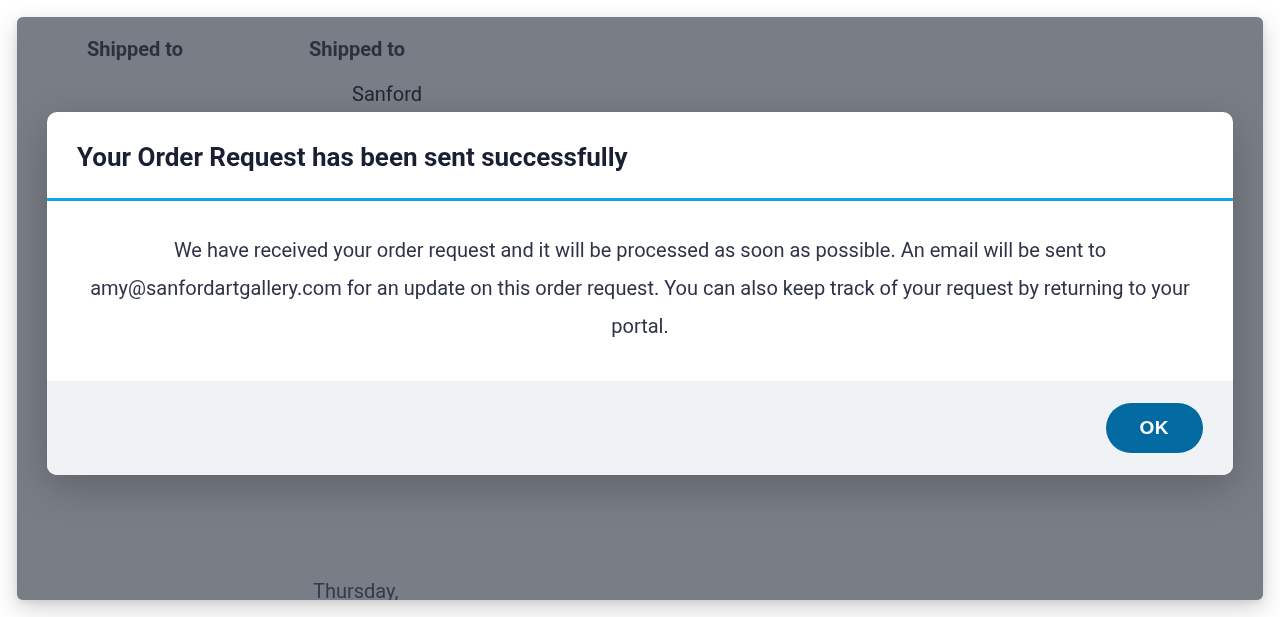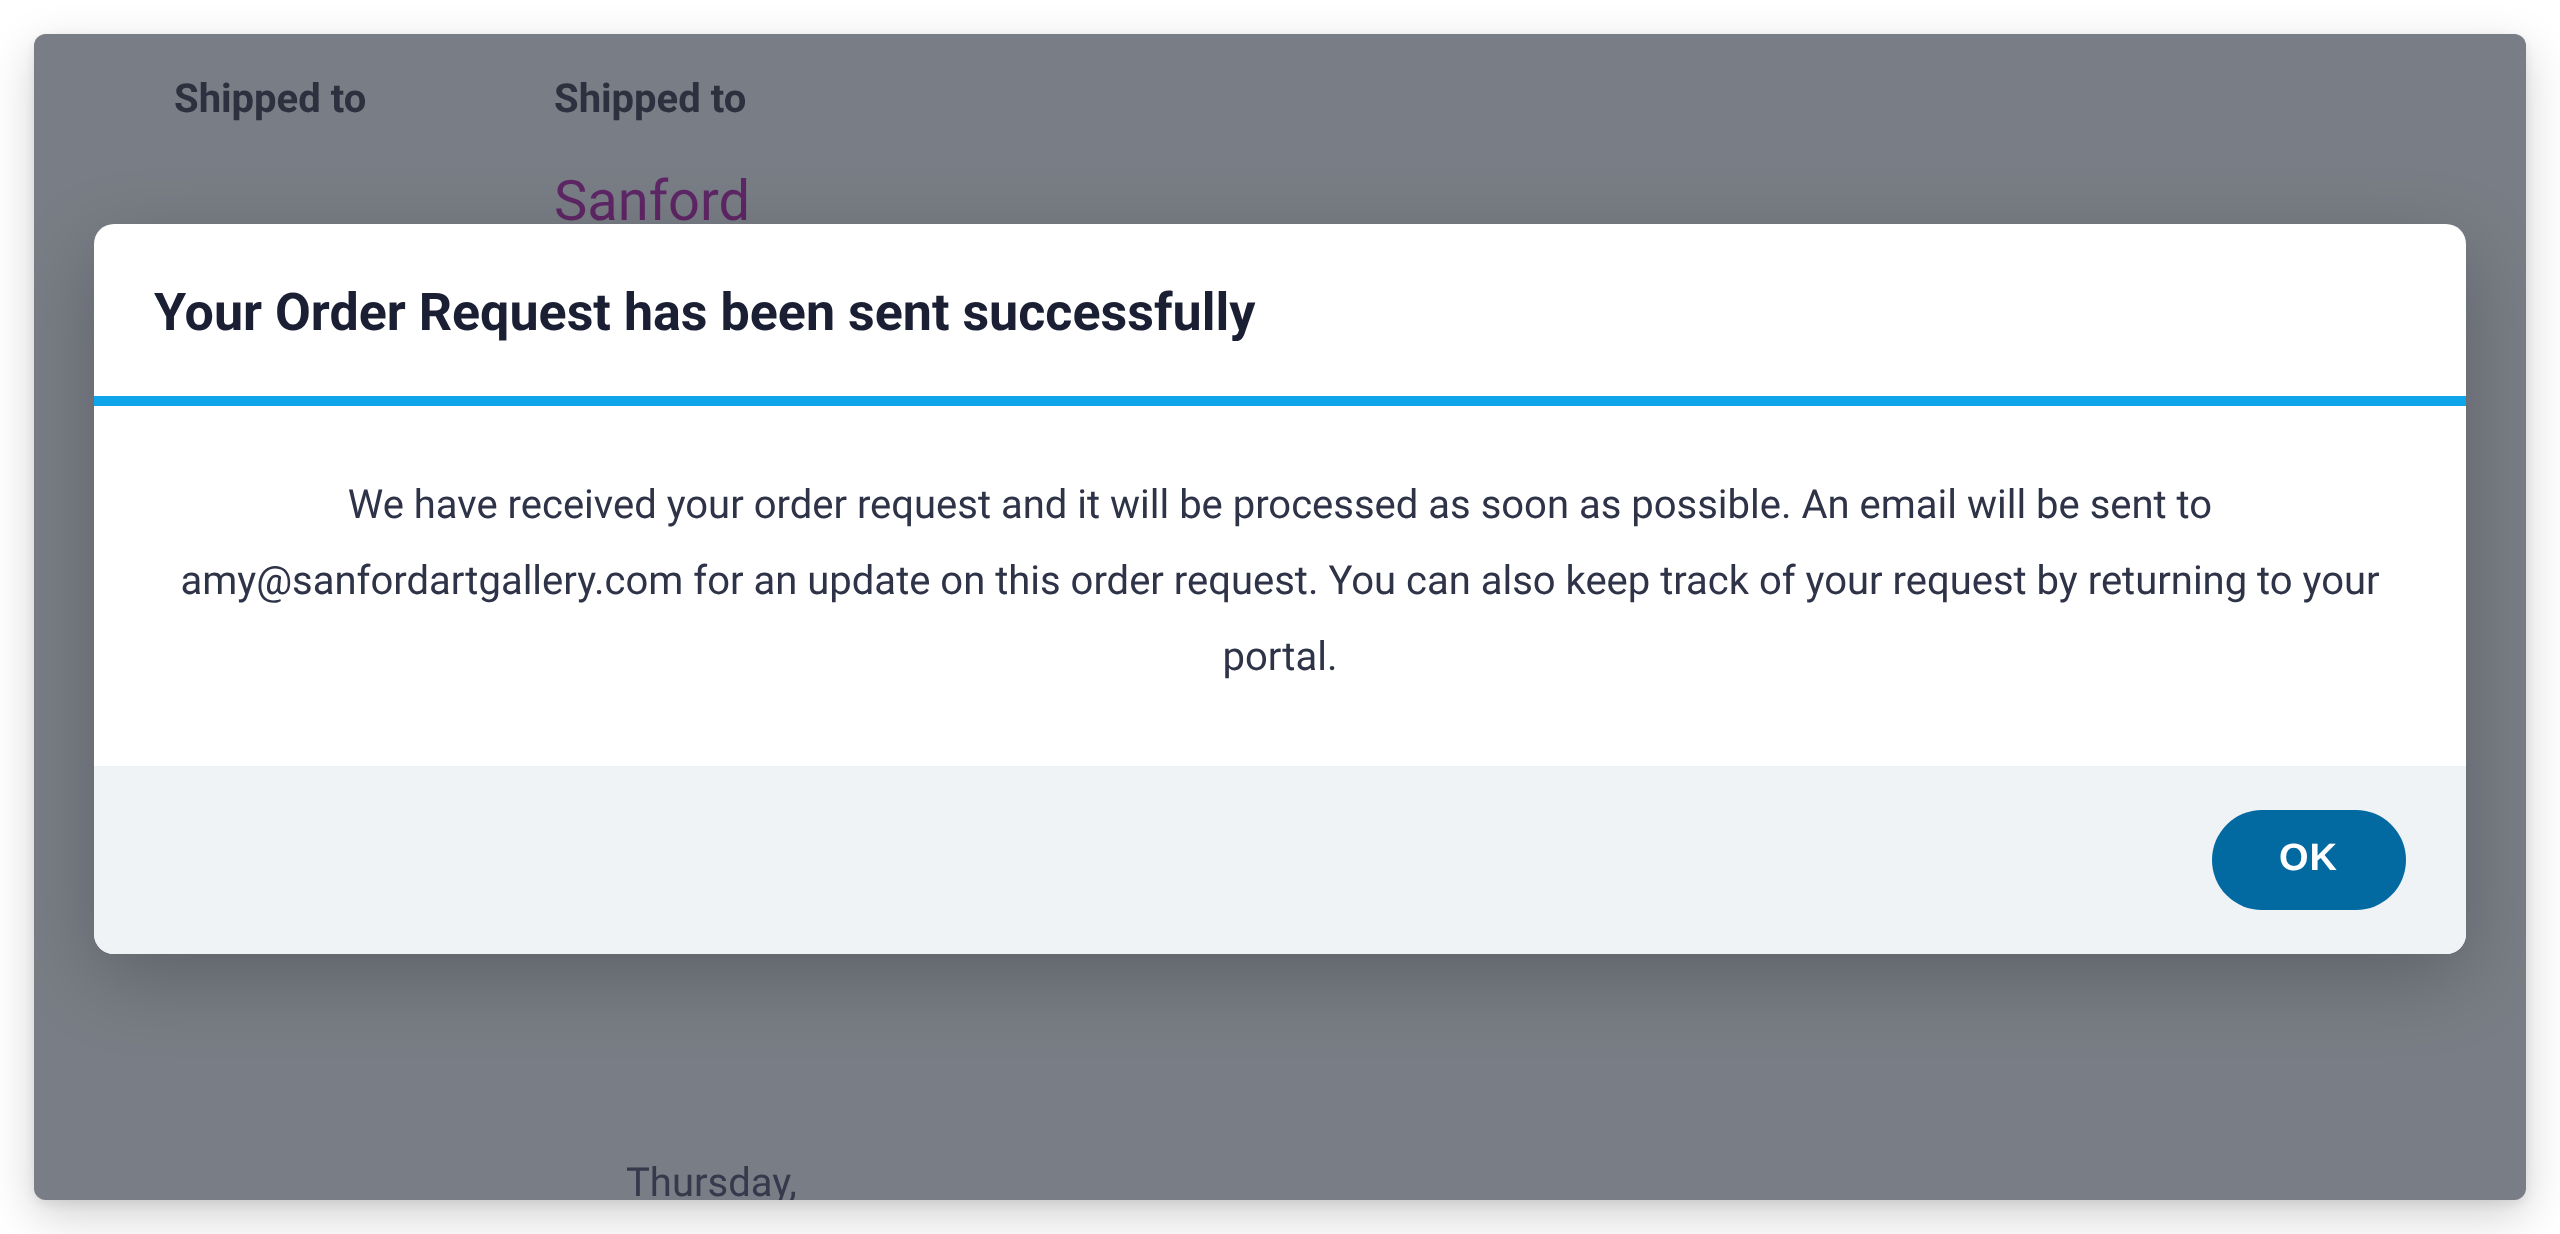--- a/index.html
+++ b/index.html
@@ -22,35 +22,36 @@
       position: absolute;
       top: 0;
       left: 0;
       right: 0;
       bottom: 0;
       padding: 20px 70px;
       color: #26293a;
     }
     .bg-columns {
       display: flex;
-      gap: 40px;
+      gap: 72px;
     }
     .bg-col {
       min-width: 150px;
     }
     .bg-heading {
       font-size: 20px;
       font-weight: 700;
       color: #26293a;
       margin-bottom: 16px;
     }
     .bg-text {
-      font-size: 28px;
-      color: #701a75;
+      font-size: 20px;
+      color: #0f172a;
       line-height: 1.7;
+      margin-left: 43px;
     }
     .bg-date-block {
       position: absolute;
       left: 296px;
       bottom: -8px;
       font-size: 20px;
       color: #30364d;
       line-height: 1.7;
       text-align: center;
     }
@@ -66,21 +67,21 @@
       top: 95px;
       left: 30px;
       right: 30px;
       background: #ffffff;
       border-radius: 10px;
       box-shadow: 0 12px 40px rgba(0,0,0,0.22);
       overflow: hidden;
     }
     .modal-header {
       padding: 30px 30px 26px 30px;
-      border-bottom: 5px solid #0ea5e9;
+      border-bottom: 3px solid #0ea5e9;
     }
     .modal-title {
       font-size: 26px;
       font-weight: 700;
       color: #1b1f34;
     }
     .modal-body {
       padding: 30px 30px 36px 30px;
     }
     .modal-message {

